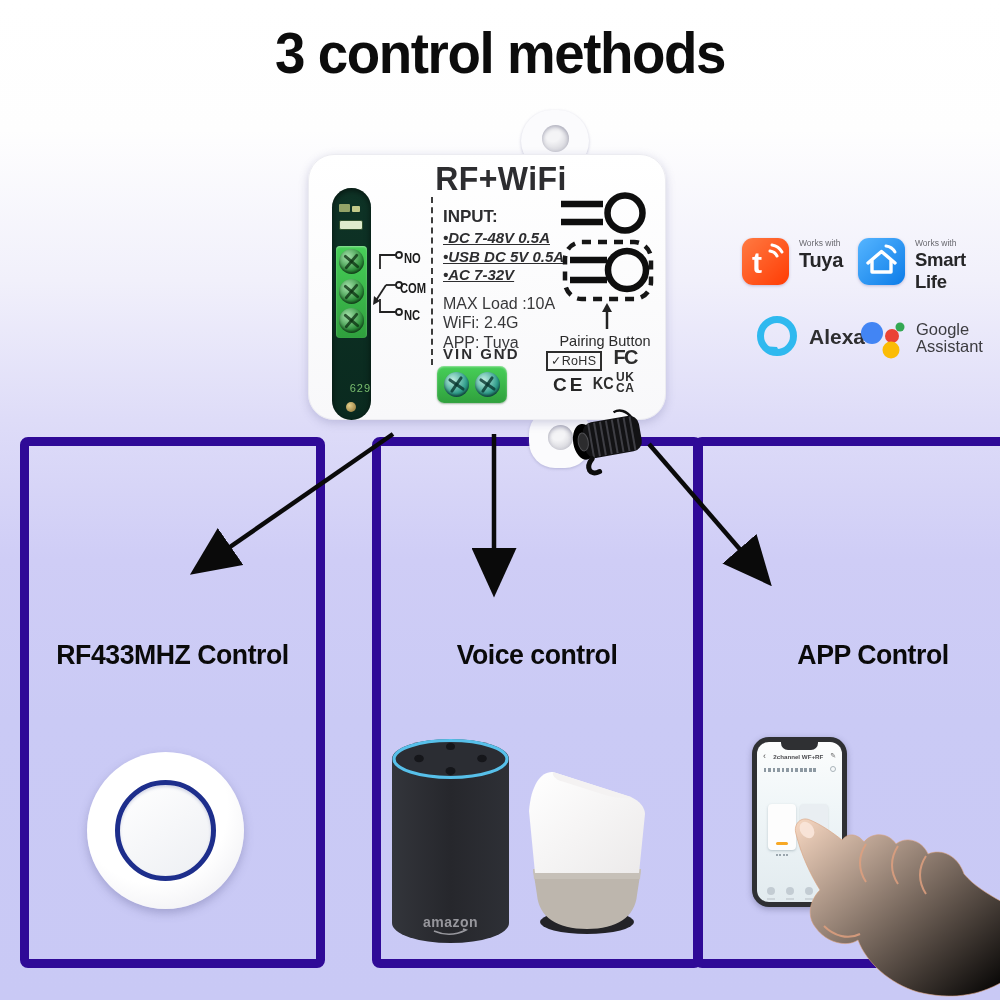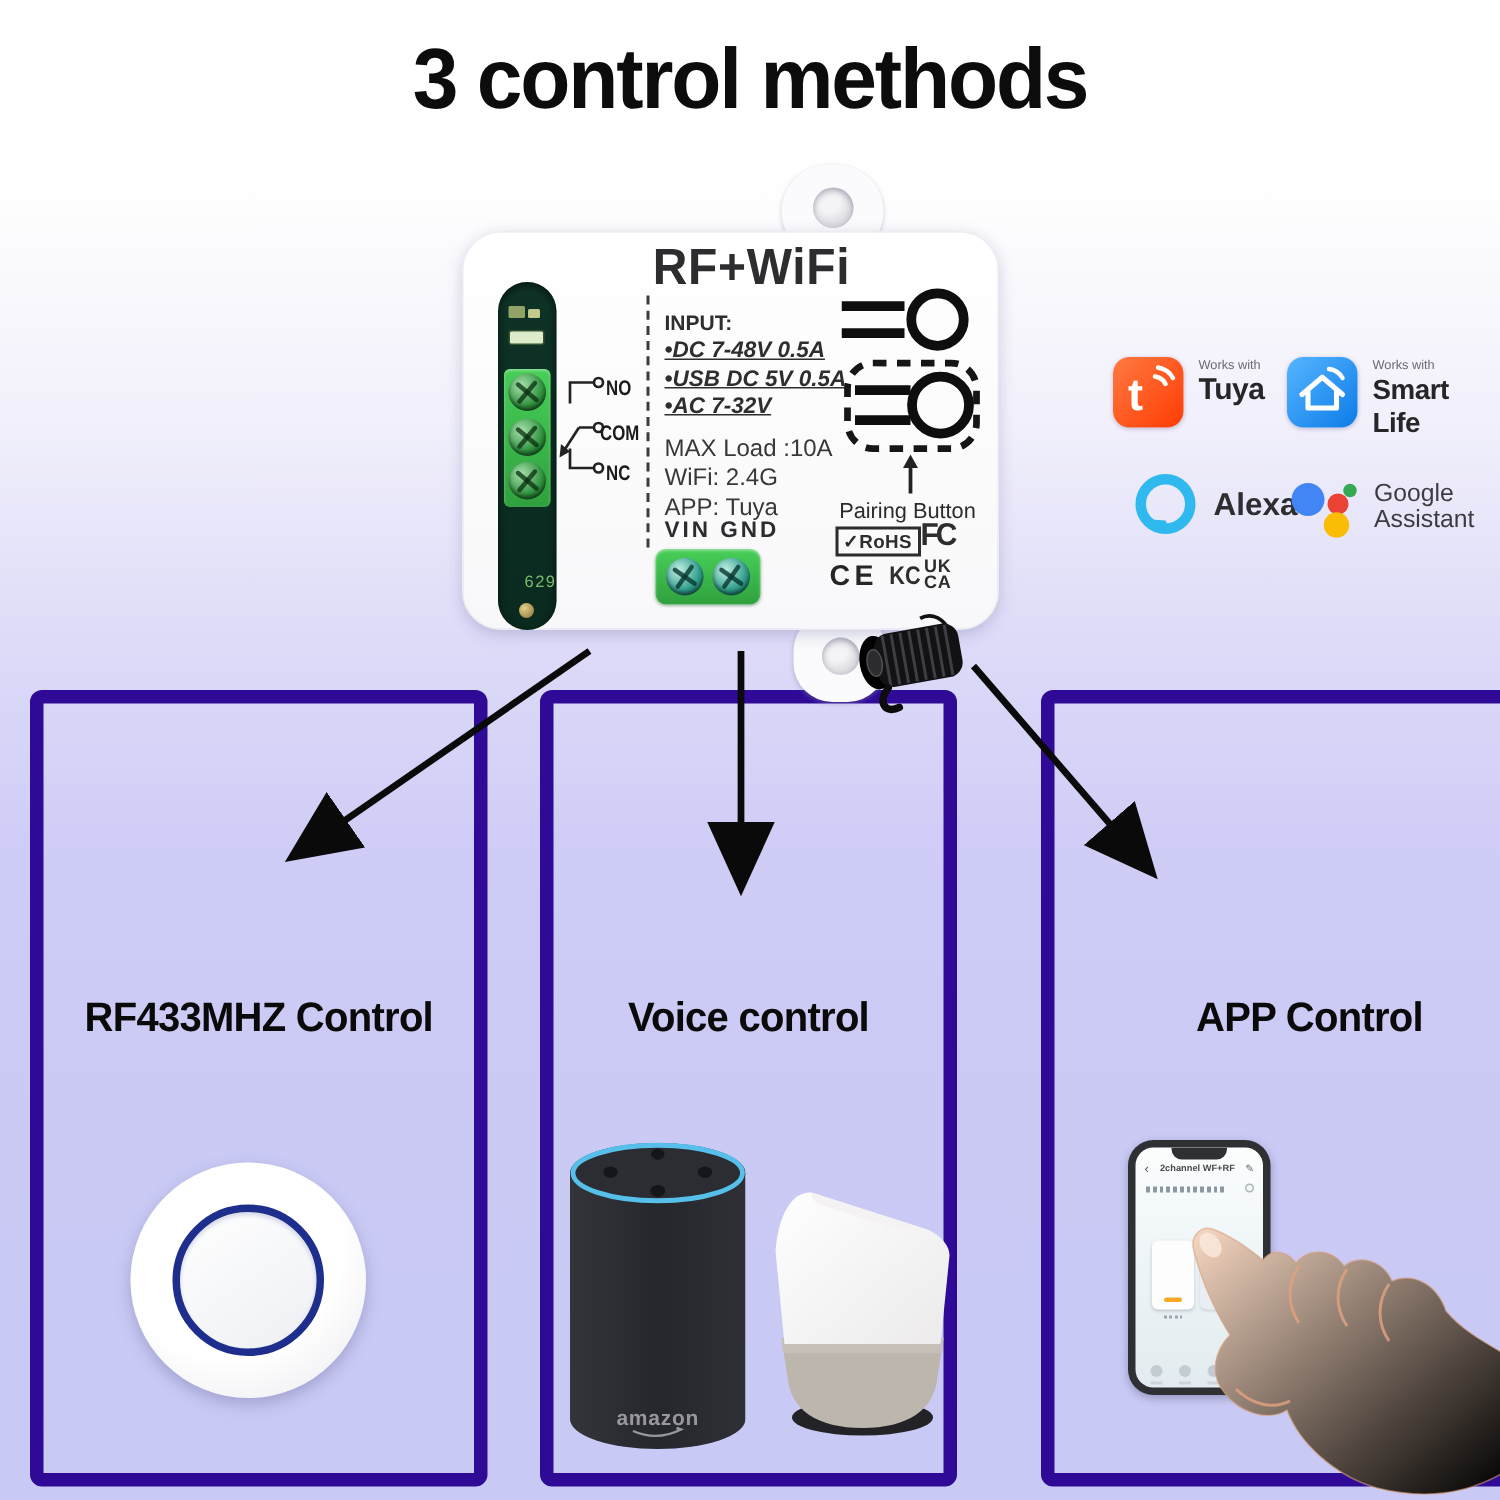--- a/index.html
+++ b/index.html
@@ -33,51 +33,51 @@
   .screw::before{transform:rotate(40deg);} .screw::after{transform:rotate(-50deg);}
   .s1{top:3px;} .s2{top:33px;} .s3{top:62px;}
   .pcb-code{position:absolute;left:0;right:0;bottom:26px;text-align:right;color:#79bd6e;font-size:11px;letter-spacing:1px;}
   .pcb-screw{position:absolute;left:14px;bottom:8px;width:10px;height:10px;border-radius:50%;background:radial-gradient(circle at 35% 35%,#e4cf8a,#8a6f33);}
   .switch-sym{position:absolute;left:61px;top:92px;}
   .tlabel{position:absolute;font-size:14px;font-weight:700;color:#1b1b1b;transform:scaleX(.8);transform-origin:left;}
   .t-no{left:95px;top:95px;} .t-com{left:91px;top:125px;} .t-nc{left:95px;top:152px;}
   .divider{position:absolute;left:122px;top:42px;height:168px;border-left:2.5px dashed #3c3c3c;}
   
   .speccol{position:absolute;left:134px;top:52px;width:125px;color:#2e2e30;}
-  .input-h{font-size:14px;font-weight:700;margin:0 0 2px 0;}
+  .input-h{font-size:17px;font-weight:700;margin:0 0 2px 0;}
   .bullet{font-size:15px;font-weight:700;font-style:italic;line-height:18.5px;text-decoration:underline;}
   .plainspec{font-size:16px;line-height:19.5px;margin-top:9px;color:#38383a;}
   .vin{position:absolute;left:134px;top:190px;font-size:15px;font-weight:700;letter-spacing:2px;color:#2c2c2e;}
   .term2{position:absolute;left:128px;top:211px;width:70px;height:37px;background:linear-gradient(180deg,#47cf58,#2fa03d);border-radius:7px;box-shadow:inset 0 1px 2px rgba(255,255,255,.45),0 1px 2px rgba(0,60,0,.35);}
   .screw2{position:absolute;top:6px;width:25px;height:25px;border-radius:50%;
     background:radial-gradient(circle at 35% 32%,#c0efe2,#2e9c8a 60%,#0f4f44);box-shadow:inset 0 -2px 3px rgba(0,0,0,.5);}
   .screw2::before,.screw2::after{content:"";position:absolute;left:11px;top:3px;width:3px;height:19px;background:rgba(8,54,46,.8);border-radius:2px;}
   .screw2::before{transform:rotate(35deg);} .screw2::after{transform:rotate(-55deg);}
   .sc2a{left:7px;} .sc2b{left:38px;}
   .loops{position:absolute;left:252px;top:36px;}
   .pairing{position:absolute;left:238px;top:178px;width:116px;text-align:center;font-size:14.5px;color:#2b2b2b;}
   
-  .cert-rohs{position:absolute;left:248px;top:196px;border:2.5px solid #2d2d2d;padding:0 4px 1px 3px;font-size:12.5px;font-weight:700;color:#2d2d2d;letter-spacing:.3px;}
+  .cert-rohs{position:absolute;left:237px;top:196px;border:2.5px solid #2d2d2d;padding:0 4px 1px 3px;font-size:12.5px;font-weight:400;color:#2d2d2d;letter-spacing:.3px;}
   .cert-fcc{position:absolute;left:304px;top:190px;font-size:21px;font-weight:900;color:#2d2d2d;letter-spacing:-2px;transform:scaleX(.95);}
   .cert-ce{position:absolute;left:244px;top:219px;font-size:19px;font-weight:600;color:#262626;letter-spacing:3px;}
   .cert-kc{position:absolute;left:282px;top:219px;font-size:17px;font-weight:700;color:#2d2d2d;transform:scaleX(.85);}
   .cert-ukca{position:absolute;left:307px;top:217px;font-size:12px;font-weight:800;color:#2d2d2d;line-height:11px;letter-spacing:.5px;}
   
   .logo-item{position:absolute;z-index:3;}
   .logo-sq{width:47px;height:47px;border-radius:11px;position:relative;box-shadow:0 1px 3px rgba(100,90,150,.35);}
   .caption{font-size:8.5px;color:#69696f;margin-bottom:1px;}
   .brand{font-size:20px;font-weight:800;color:#262628;letter-spacing:-.3px;}
   .brand-sm{font-size:18.5px;}
   .alexa-name{font-size:21px;font-weight:600;color:#2e2e30;}
   .gname{font-size:16.5px;font-weight:500;color:#3c3c40;line-height:17px;}
   
   .arrows{position:absolute;left:0;top:420px;z-index:4;}
   
-  .mbox{position:absolute;top:437px;height:531px;border:9px solid #2f0a97;border-radius:8px;z-index:1;margin-top:23px;}
-  .mb1{left:20px;width:305px;} .mb2{left:360px;width:278px;} .mb3{left:694px;width:358px;}
+  .mbox{position:absolute;top:437px;height:531px;border:9px solid #2f0a97;border-radius:8px;z-index:1;}
+  .mb1{left:20px;width:305px;} .mb2{left:372px;width:330px;} .mb3{left:694px;width:358px;}
   .mlabel{position:absolute;top:193px;left:0;right:0;text-align:center;font-size:27.5px;font-weight:800;color:#0a0a0a;letter-spacing:-.5px;transform:scaleX(.97);}
   
   .rfb-outer{position:absolute;left:58px;top:306px;width:157px;height:157px;border-radius:50%;
     background:radial-gradient(circle at 42% 36%,#ffffff 55%,#f2f2f5 80%,#e7e7ec);box-shadow:0 4px 10px rgba(90,90,140,.35);}
   .rfb-ring{position:absolute;left:28px;top:28px;width:101px;height:101px;border-radius:50%;border:5px solid #1d2e8c;
     background:linear-gradient(145deg,#ffffff,#edeff3);box-shadow:inset 0 2px 3px rgba(120,130,180,.3);}
   
   .echo{position:absolute;left:11px;top:291px;}
   .ghome{position:absolute;left:144px;top:319px;}
   

